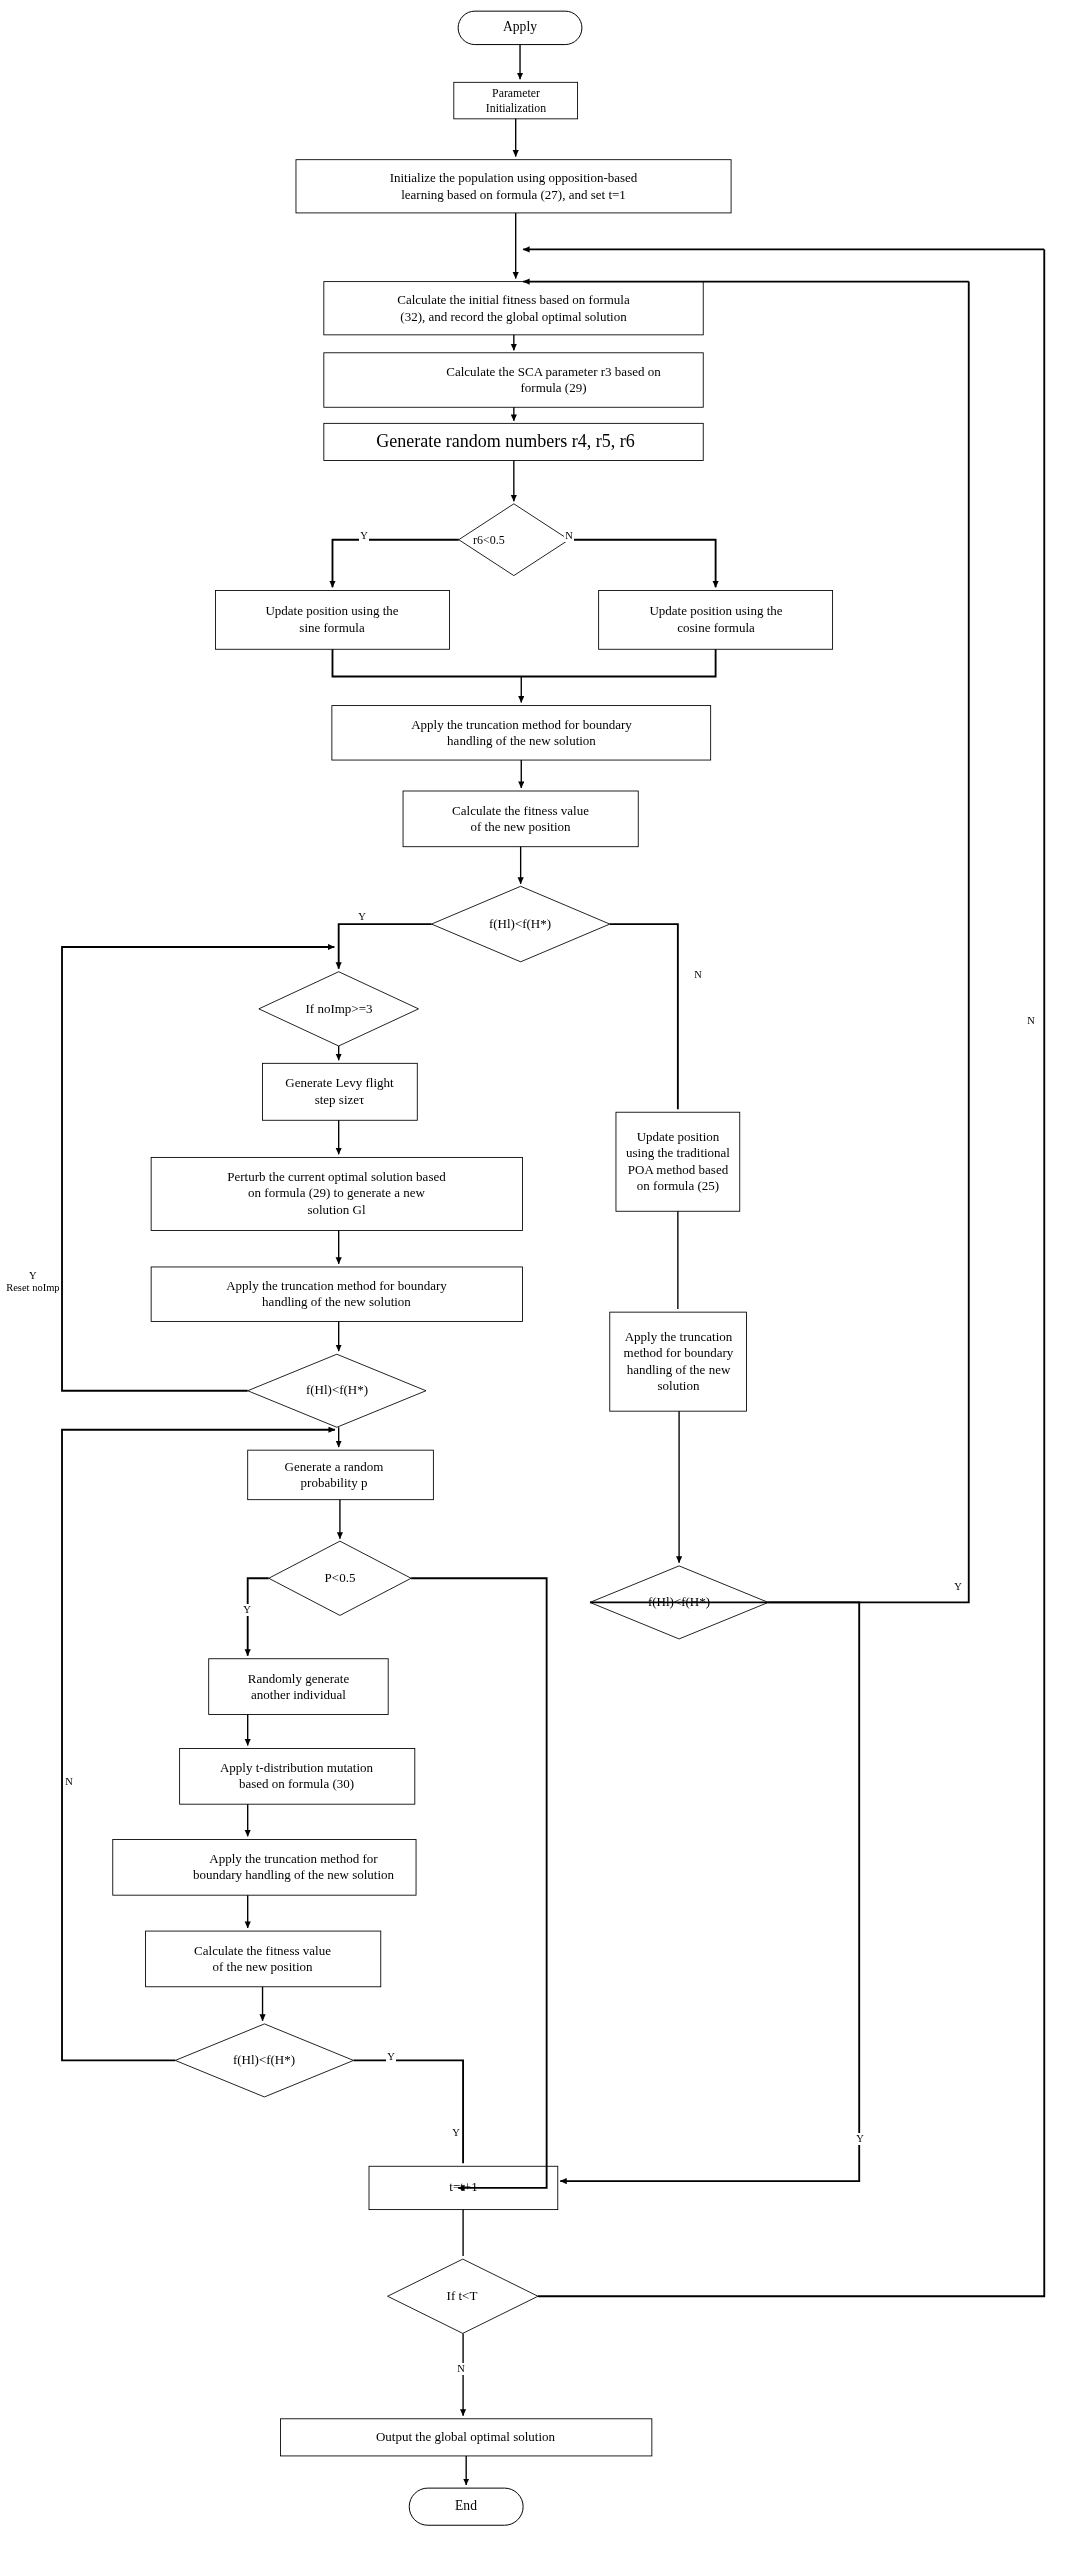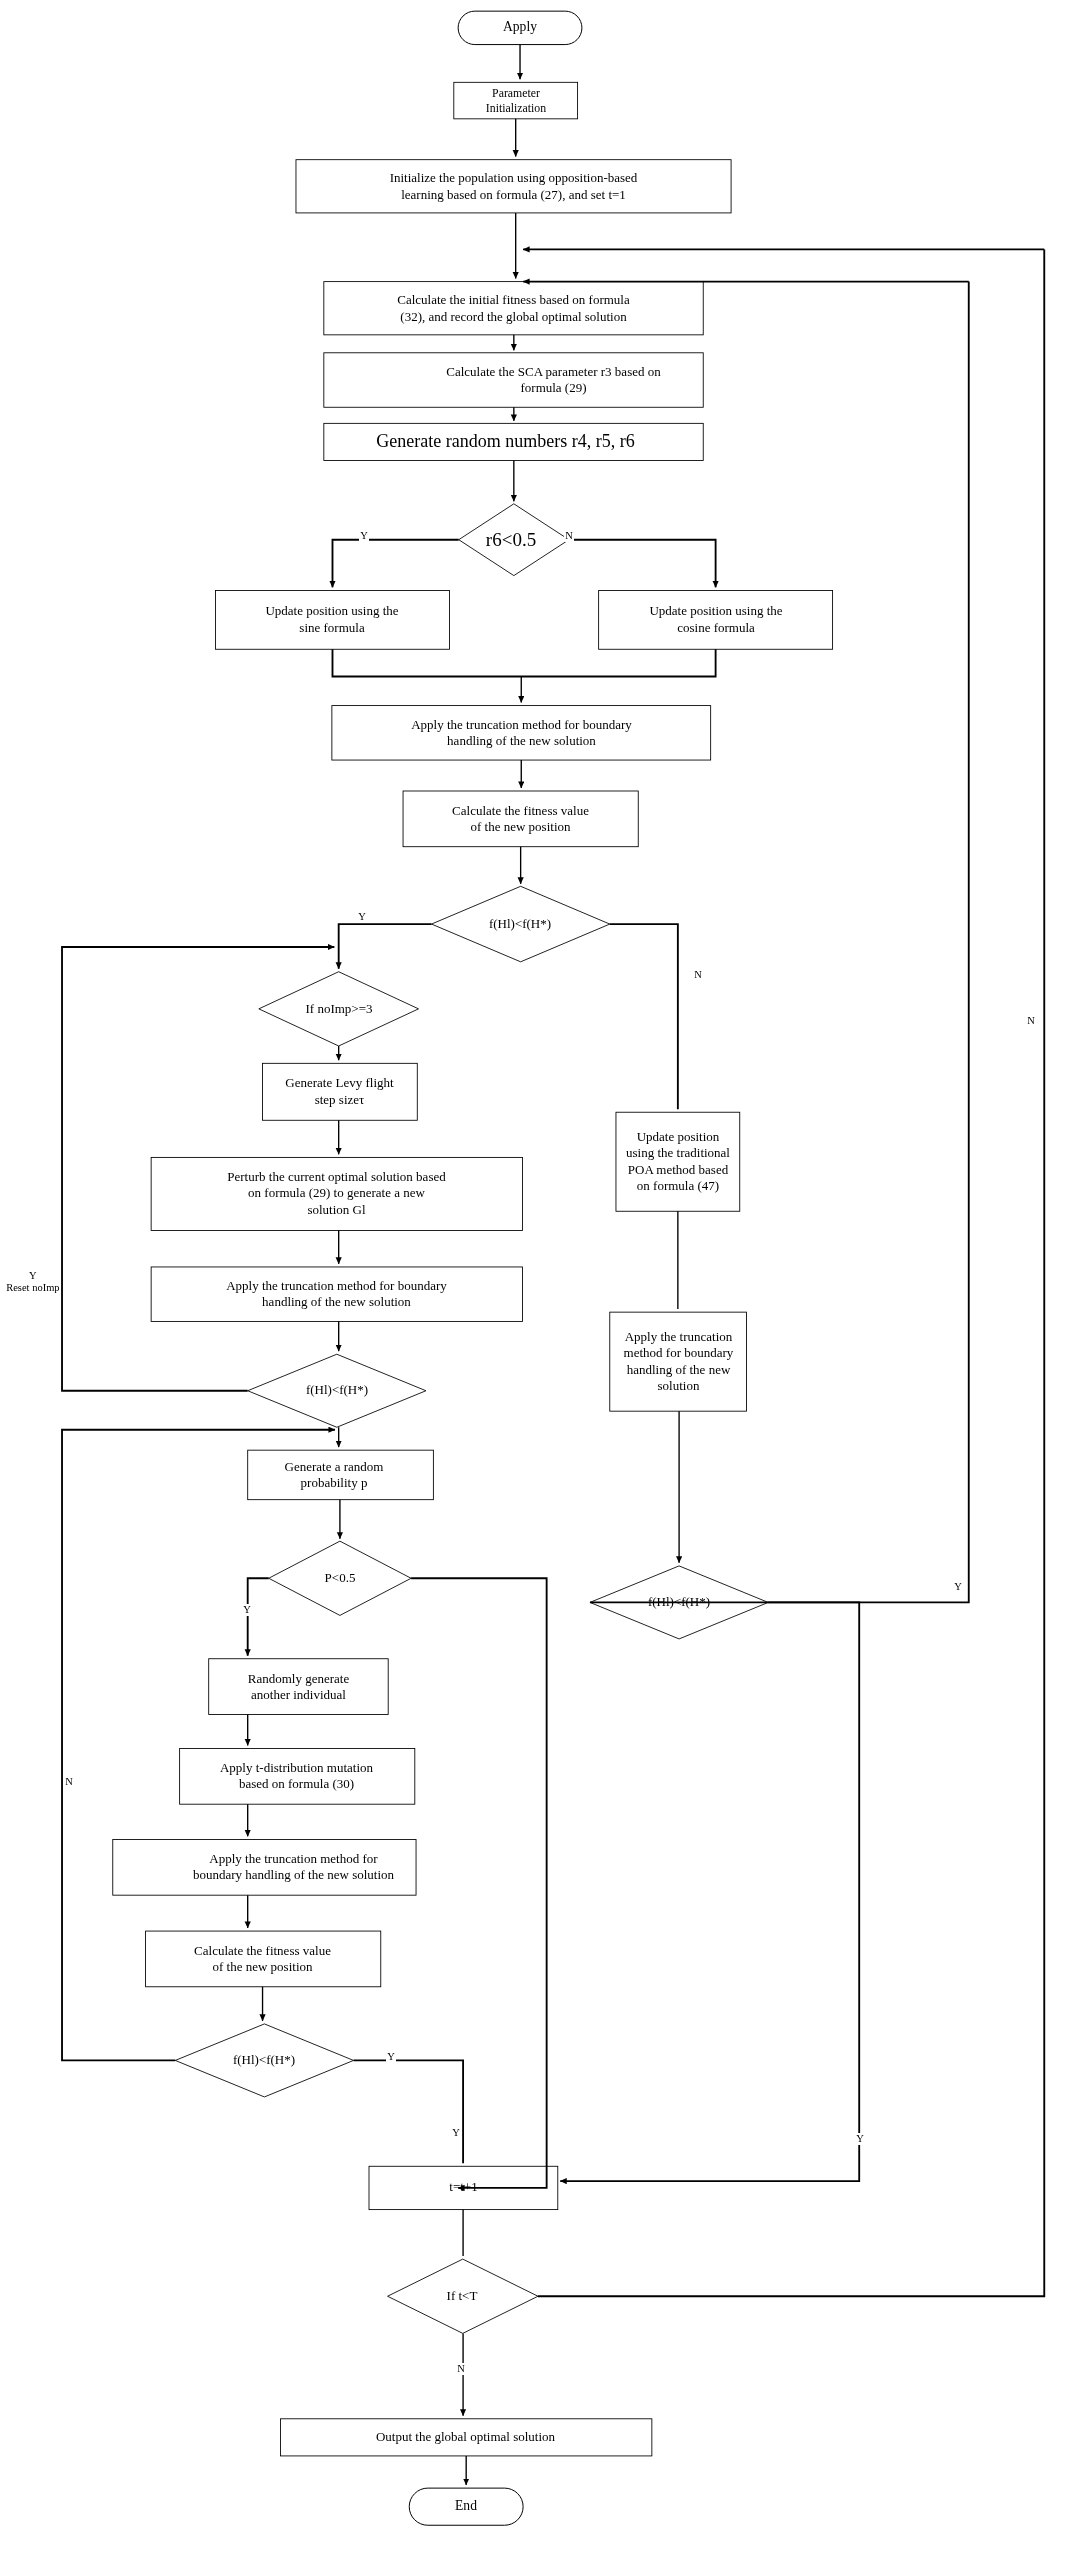--- a/index.html
+++ b/index.html
@@ -159,21 +159,21 @@
       <div class="nodeText" style="left: 458px; top: 11px; width: 124px; height: 33px; font-size: 13.6px;">Apply</div>
       <div class="nodeText" style="left: 454px; top: 82px; width: 124px; height: 37px; font-size: 11.8px;">Parameter
 Initialization</div>
       <div class="nodeText" style="left: 296px; top: 160px; width: 435px; height: 53px; font-size: 13px;">Initialize the population using opposition-based
 learning based on formula (27), and set t=1</div>
       <div class="nodeText" style="left: 324px; top: 282px; width: 379px; height: 53px; font-size: 13px;">Calculate the initial fitness based on formula
 (32), and record the global optimal solution</div>
       <div class="nodeText" style="left: 324px; top: 353px; width: 379px; height: 54px; font-size: 13px; padding-left: 40px;">Calculate the SCA parameter r3 based on
 formula (29)</div>
       <div class="nodeText" style="left: 316px; top: 423px; width: 379px; height: 37px; font-size: 18px; text-align: right;">Generate random numbers r4, r5, r6</div>
-      <div class="nodeText" style="left: 456px; top: 504px; width: 110px; height: 72px; font-size: 19px;">r6&lt;0.5</div>
+      <div class="nodeText" style="left: 434px; top: 504px; width: 110px; height: 72px; font-size: 12px;">r6&lt;0.5</div>
       <div class="nodeText" style="left: 215px; top: 590px; width: 234px; height: 59px; font-size: 13px;">Update position using the
 sine formula</div>
       <div class="nodeText" style="left: 599px; top: 590px; width: 234px; height: 59px; font-size: 13px;">Update position using the
 cosine formula</div>
       <div class="nodeText" style="left: 332px; top: 706px; width: 379px; height: 54px; font-size: 13px;">Apply the truncation method for boundary
 handling of the new solution</div>
       <div class="nodeText" style="left: 403px; top: 791px; width: 235px; height: 56px; font-size: 13px;">Calculate the fitness value
 of the new position</div>
       <div class="nodeText" style="left: 431px; top: 886px; width: 178px; height: 76px; font-size: 13px;">f(Hl)&lt;f(H*)</div>
       <div class="nodeText" style="left: 259px; top: 972px; width: 160px; height: 74px; font-size: 13px;">If noImp&gt;=3</div>
@@ -181,21 +181,21 @@
 step sizeτ</div>
       <div class="nodeText" style="left: 151px; top: 1157px; width: 371px; height: 73px; font-size: 13px;">Perturb the current optimal solution based
 on formula (29) to generate a new
 solution Gl</div>
       <div class="nodeText" style="left: 151px; top: 1267px; width: 371px; height: 54px; font-size: 13px;">Apply the truncation method for boundary
 handling of the new solution</div>
       <div class="nodeText" style="left: 248px; top: 1354px; width: 178px; height: 73px; font-size: 13px;">f(Hl)&lt;f(H*)</div>
       <div class="nodeText" style="left: 616px; top: 1112px; width: 124px; height: 99px; font-size: 13px;">Update position
 using the traditional
 POA method based
-on formula (47)</div>
+on formula (25)</div>
       <div class="nodeText" style="left: 610px; top: 1312px; width: 137px; height: 99px; font-size: 13px;">Apply the truncation
 method for boundary
 handling of the new
 solution</div>
       <div class="nodeText" style="left: 590px; top: 1566px; width: 178px; height: 73px; font-size: 13px;">f(Hl)&lt;f(H*)</div>
       <div class="nodeText" style="left: 248px; top: 1450px; width: 172px; height: 50px; font-size: 13px;">Generate a random
 probability p</div>
       <div class="nodeText" style="left: 269px; top: 1541px; width: 142px; height: 74px; font-size: 13px;">P&lt;0.5</div>
       <div class="nodeText" style="left: 209px; top: 1659px; width: 179px; height: 56px; font-size: 13px;">Randomly generate
 another individual</div>

